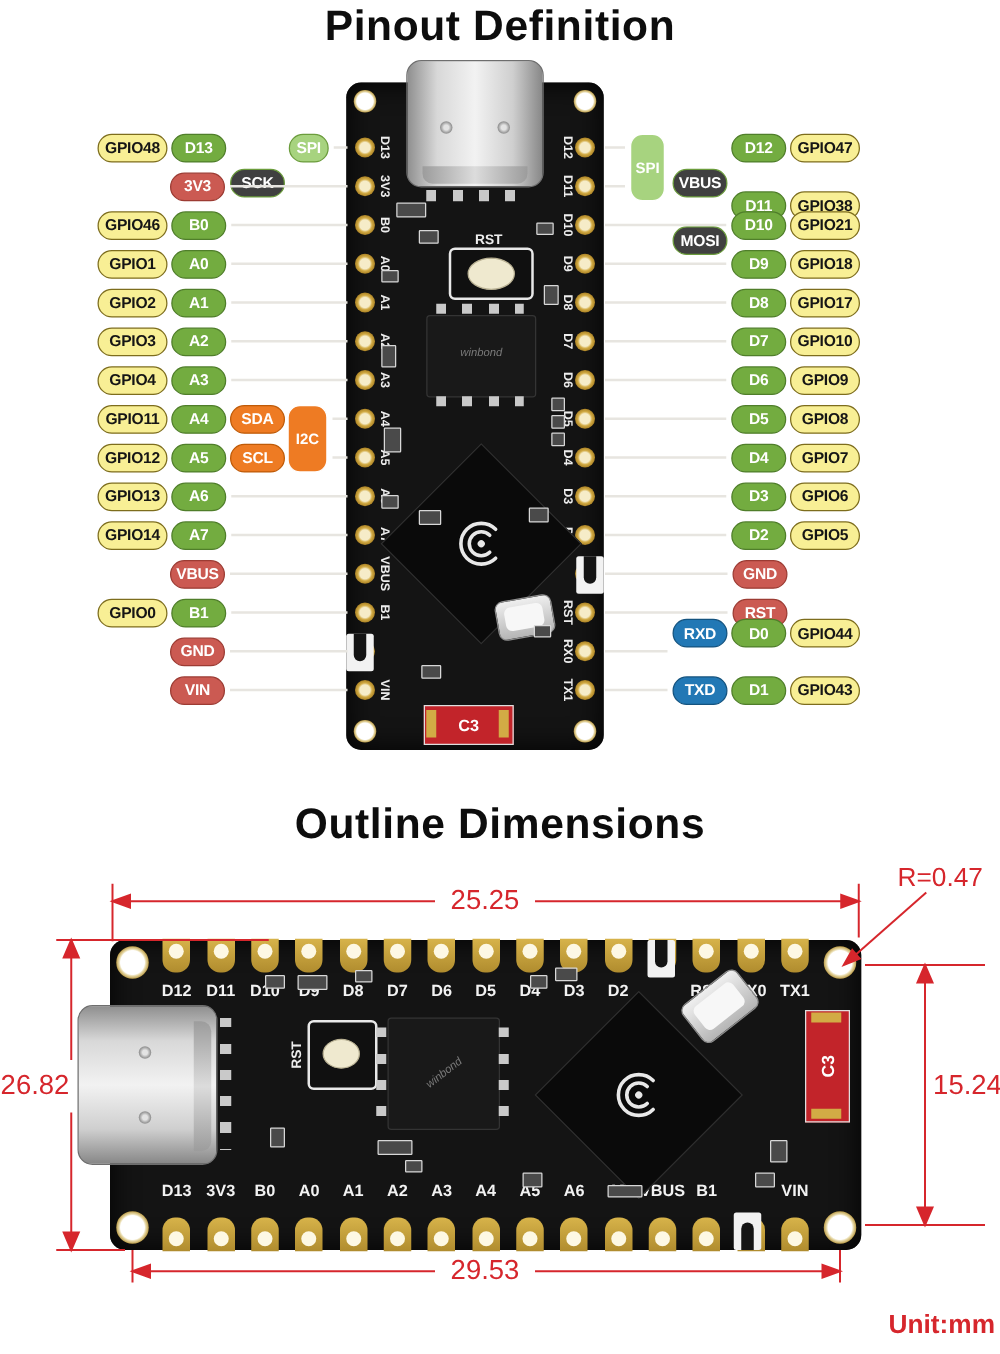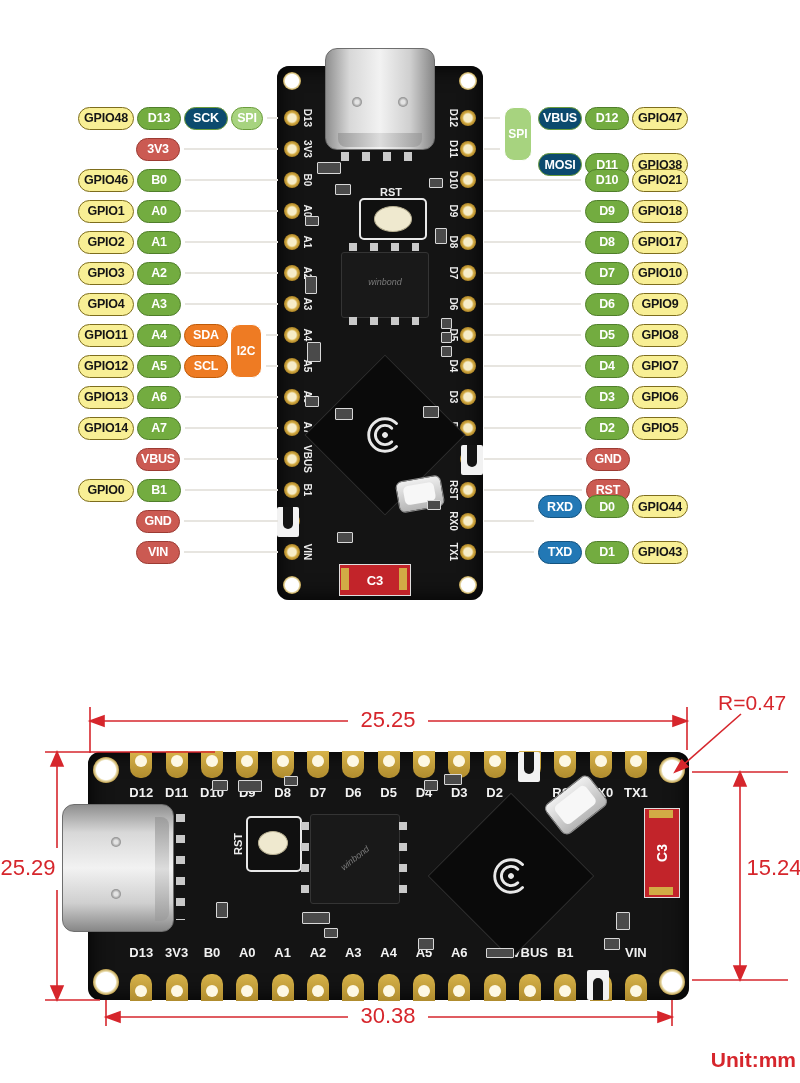--- a/index.html
+++ b/index.html
@@ -7,21 +7,21 @@
           font-family:"Liberation Sans",sans-serif;}
   .title{position:absolute;left:0;width:100%;text-align:center;font-weight:bold;
          font-size:34px;color:#0d0d0d;letter-spacing:.5px;}
   
   .pin-row{position:absolute;display:flex;gap:3px;}
   .badge{height:23px;border-radius:12px;border:1.6px solid;box-sizing:border-box;
          display:flex;align-items:center;justify-content:center;
          font-weight:bold;font-size:12.5px;letter-spacing:-.2px;}
   .b-yellow{background:#f8ef95;border-color:#7d6d1d;color:#151515;}
   .b-green{background:#73ac40;border-color:#4f7e2a;color:#fff;}
-  .b-lgreen{background:#0c4a6e;border-color:#6b9c3c;color:#fff;}
+  .b-lgreen{background:#404040;border-color:#6b9c3c;color:#fff;margin-top:28px;}
   .b-sgreen{background:#a7d37f;border-color:#6b9c3c;color:#fff;}
   .b-red{background:#cb5a52;border-color:#9c3b33;color:#fff;}
   .b-orange{background:#ee7b23;border-color:#bf5a07;color:#fff;}
   .b-blue{background:#2278b5;border-color:#14537f;color:#fff;}
   .span-badge{position:absolute;display:flex;align-items:center;justify-content:center;
               font-weight:bold;font-size:12px;border-radius:10px;border:1.6px solid;box-sizing:border-box;}
   .pin-line{position:absolute;height:2px;background:#e7e5e0;}
   
   .board{position:absolute;background:#141414;border-radius:12px;box-shadow:inset 0 0 22px #000;}
   .hole{position:absolute;border-radius:50%;
@@ -51,20 +51,22 @@
   .notch{position:absolute;background:#f2f2f2;border-radius:2px;}
   .notch>div{position:absolute;background:#141414;}
   .smd{position:absolute;border:1px solid #d8d8d8;background:#4a4a4a;border-radius:1px;}
   .dim-text{position:absolute;color:#d6262c;font-size:22px;text-align:center;background:#fff;line-height:1.05;}
   .dims-svg{position:absolute;left:0;top:0;pointer-events:none;}
 </style>
 </head>
 <body>
 
 <div id="canvas">
+  <div class="title" style="top:2px;">Pinout Definition</div>
+  <div class="title" style="top:640px;">Outline Dimensions</div>
 
   <div id="board1" class="board" style="left:277px;top:66px;width:206px;height:534px;">
       <div class="hole" style="left: 6px; top: 6px; width: 18px; height: 18px;"></div>
       <div class="hole" style="left: 182px; top: 6px; width: 18px; height: 18px;"></div>
       <div class="hole" style="left: 6px; top: 510px; width: 18px; height: 18px;"></div>
       <div class="hole" style="left: 182px; top: 510px; width: 18px; height: 18px;"></div>
       <div class="pad" style="left: 7px; top: 44px; width: 16px; height: 16px;"></div>
       <div class="pad" style="left: 183px; top: 44px; width: 16px; height: 16px;"></div>
       <div class="silk" style="left: 13px; top: 46px; width: 34px; transform: rotate(90deg);">D13</div>
       <div class="silk" style="left: 159px; top: 46px; width: 34px; transform: rotate(90deg);">D12</div>
@@ -344,23 +346,23 @@
     <line x1="106" y1="1000" x2="106" y2="1026"></line>
     <line x1="672" y1="1000" x2="672" y2="1026"></line>
     <line x1="111" y1="1017" x2="350" y2="1017"></line>
     <line x1="426" y1="1017" x2="667" y2="1017"></line>
     <polygon points="106,1017 120,1012 120,1022"></polygon>
     <polygon points="672,1017 658,1012 658,1022"></polygon>
   </svg>
 
   <div class="dim-text" style="left:348px;top:708px;width:80px;">25.25</div>
   <div class="dim-text" style="left:718px;top:692px;width:82px;font-size:21px;background:none;text-align:left;">R=0.47</div>
-  <div class="dim-text" style="left:0px;top:856px;width:56px;background:none;">25.29</div>
+  <div class="dim-text" style="left:0px;top:856px;width:56px;background:none;">26.82</div>
   <div class="dim-text" style="left:744px;top:856px;width:60px;background:none;">15.24</div>
-  <div class="dim-text" style="left:348px;top:1004px;width:80px;">30.38</div>
+  <div class="dim-text" style="left:348px;top:1004px;width:80px;">29.53</div>
   <div class="dim-text" style="left:700px;top:1049px;width:96px;font-size:21px;font-weight:bold;background:none;text-align:right;">Unit:mm</div>
 <div class="pin-row" style="left: 78px; top: 106.5px;">
       <div class="badge b-yellow" style="width: 56px; position: relative;">GPIO48</div>
       <div class="badge b-green" style="width: 44px; position: relative;">D13</div>
       <div class="badge b-lgreen" style="width: 44px; position: relative;">SCK</div>
       <div class="badge b-sgreen" style="width: 32px; position: relative;">SPI</div>
     </div>
     <div class="pin-line" style="left: 267px; top: 117px; width: 11px;"></div>
     <div class="pin-row" style="left: 78px; top: 137.5px; padding-left: 58px;">
       <div class="badge b-red" style="width: 44px; position: relative;">3V3</div>

